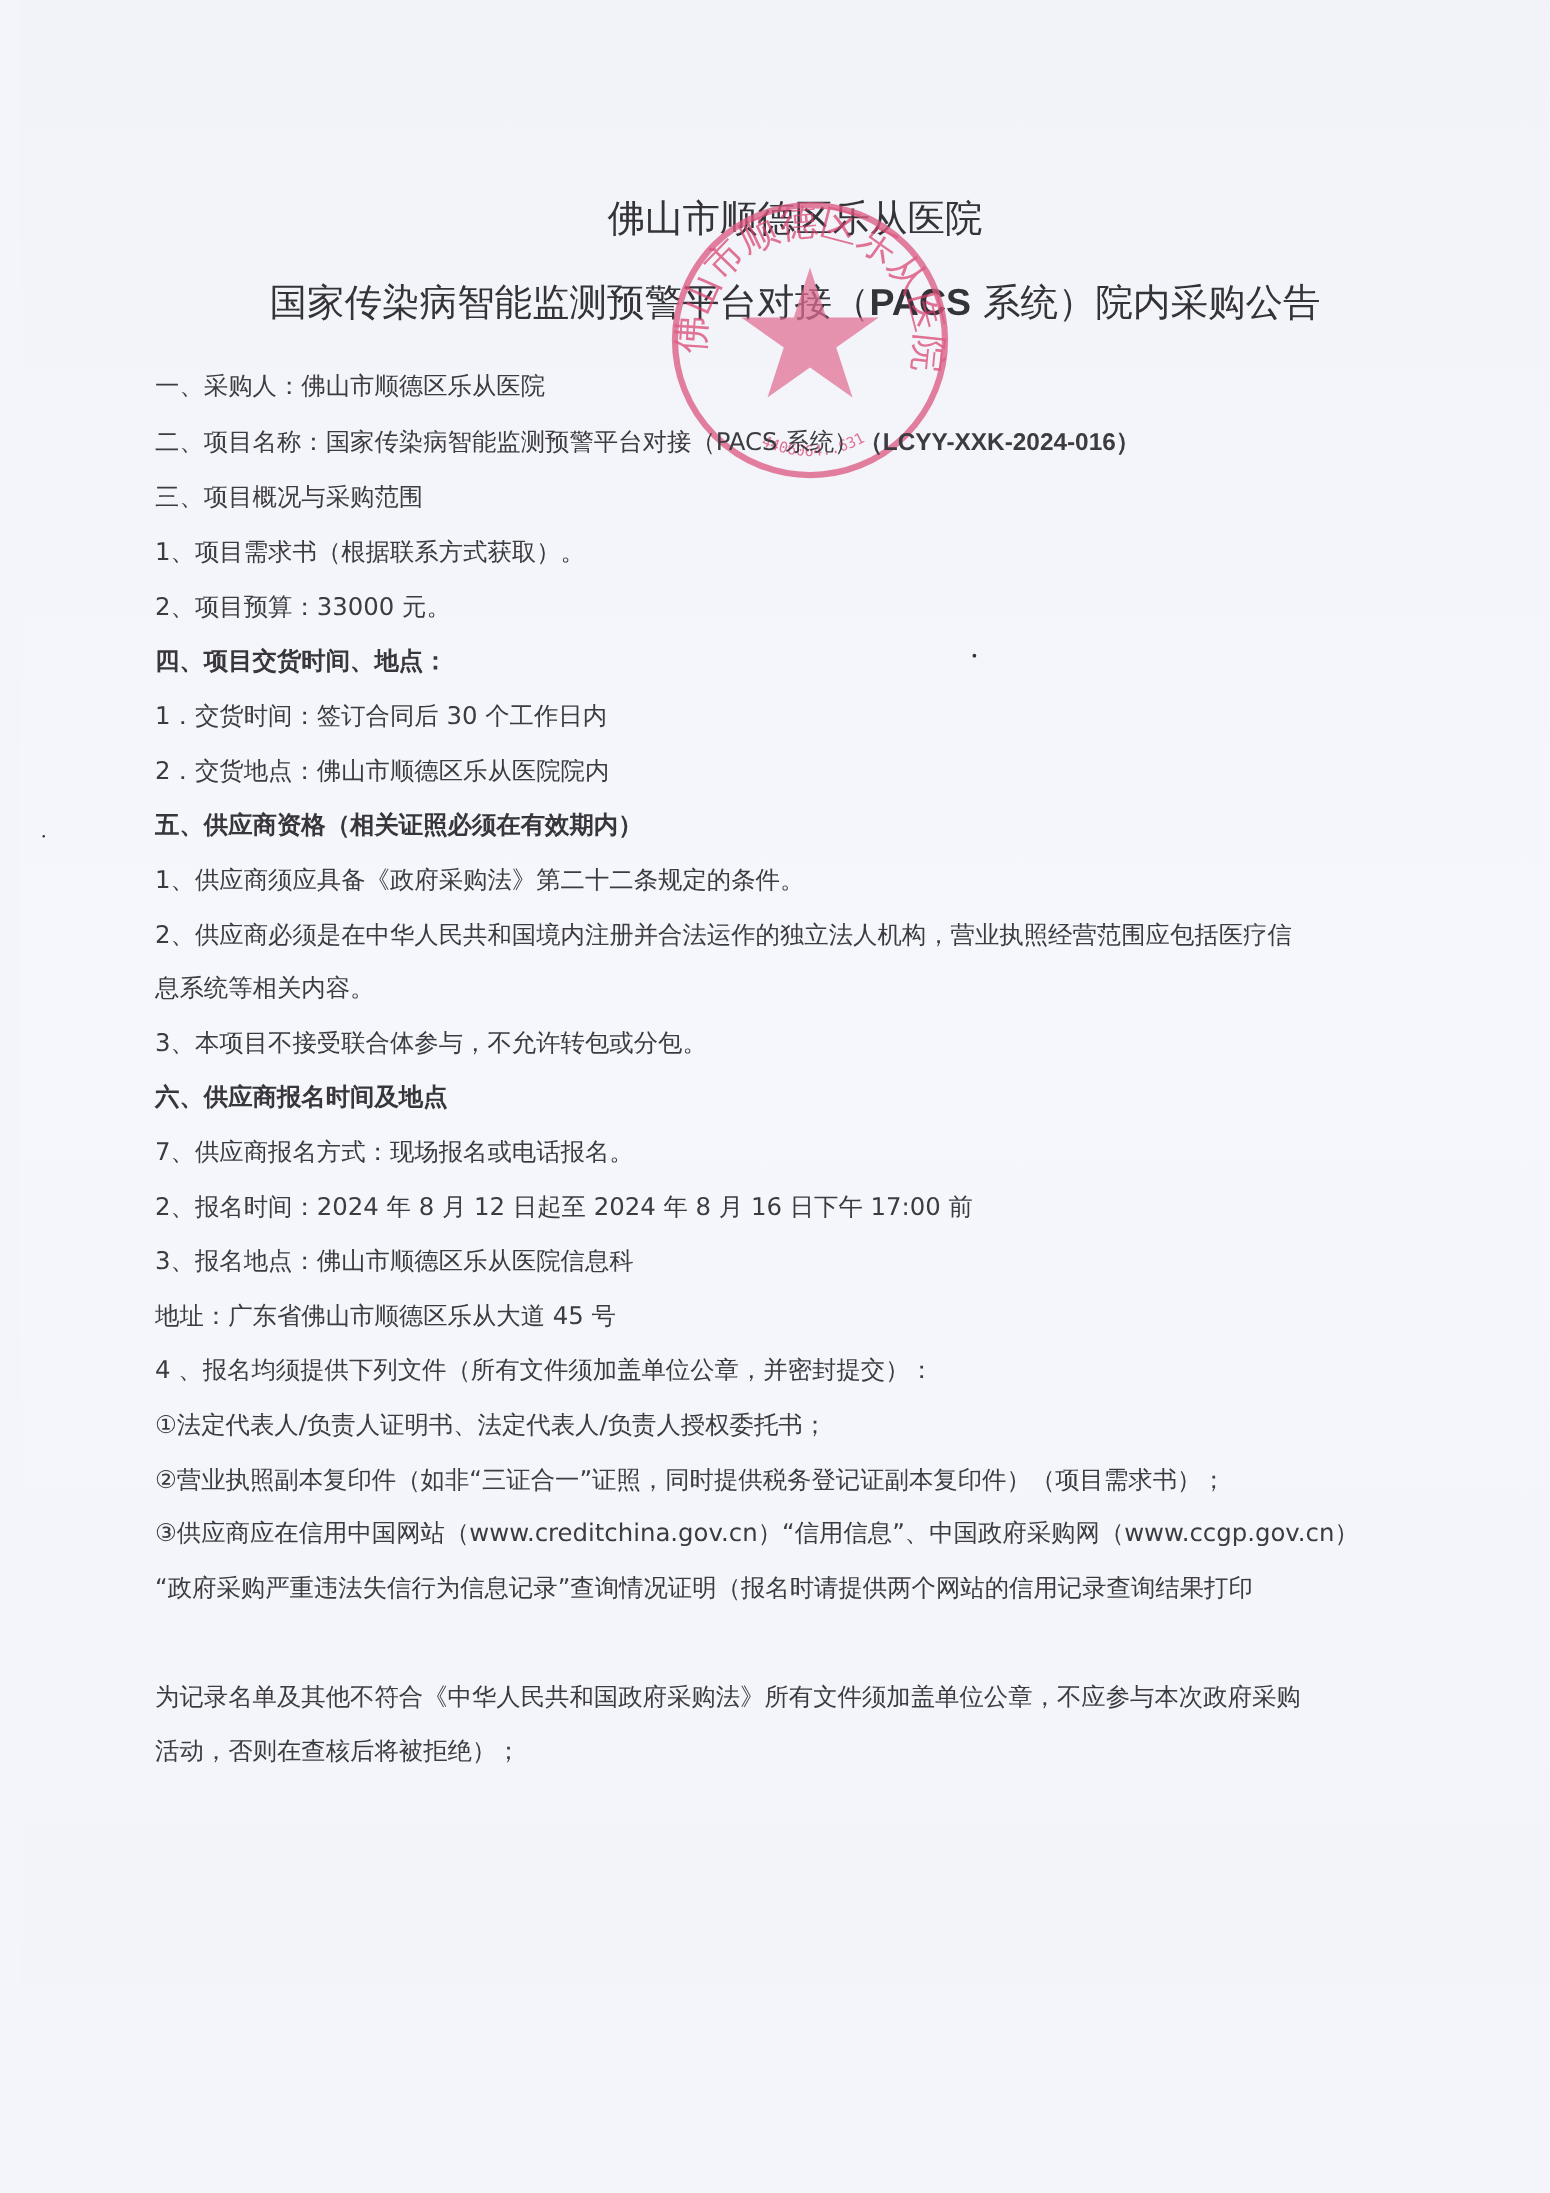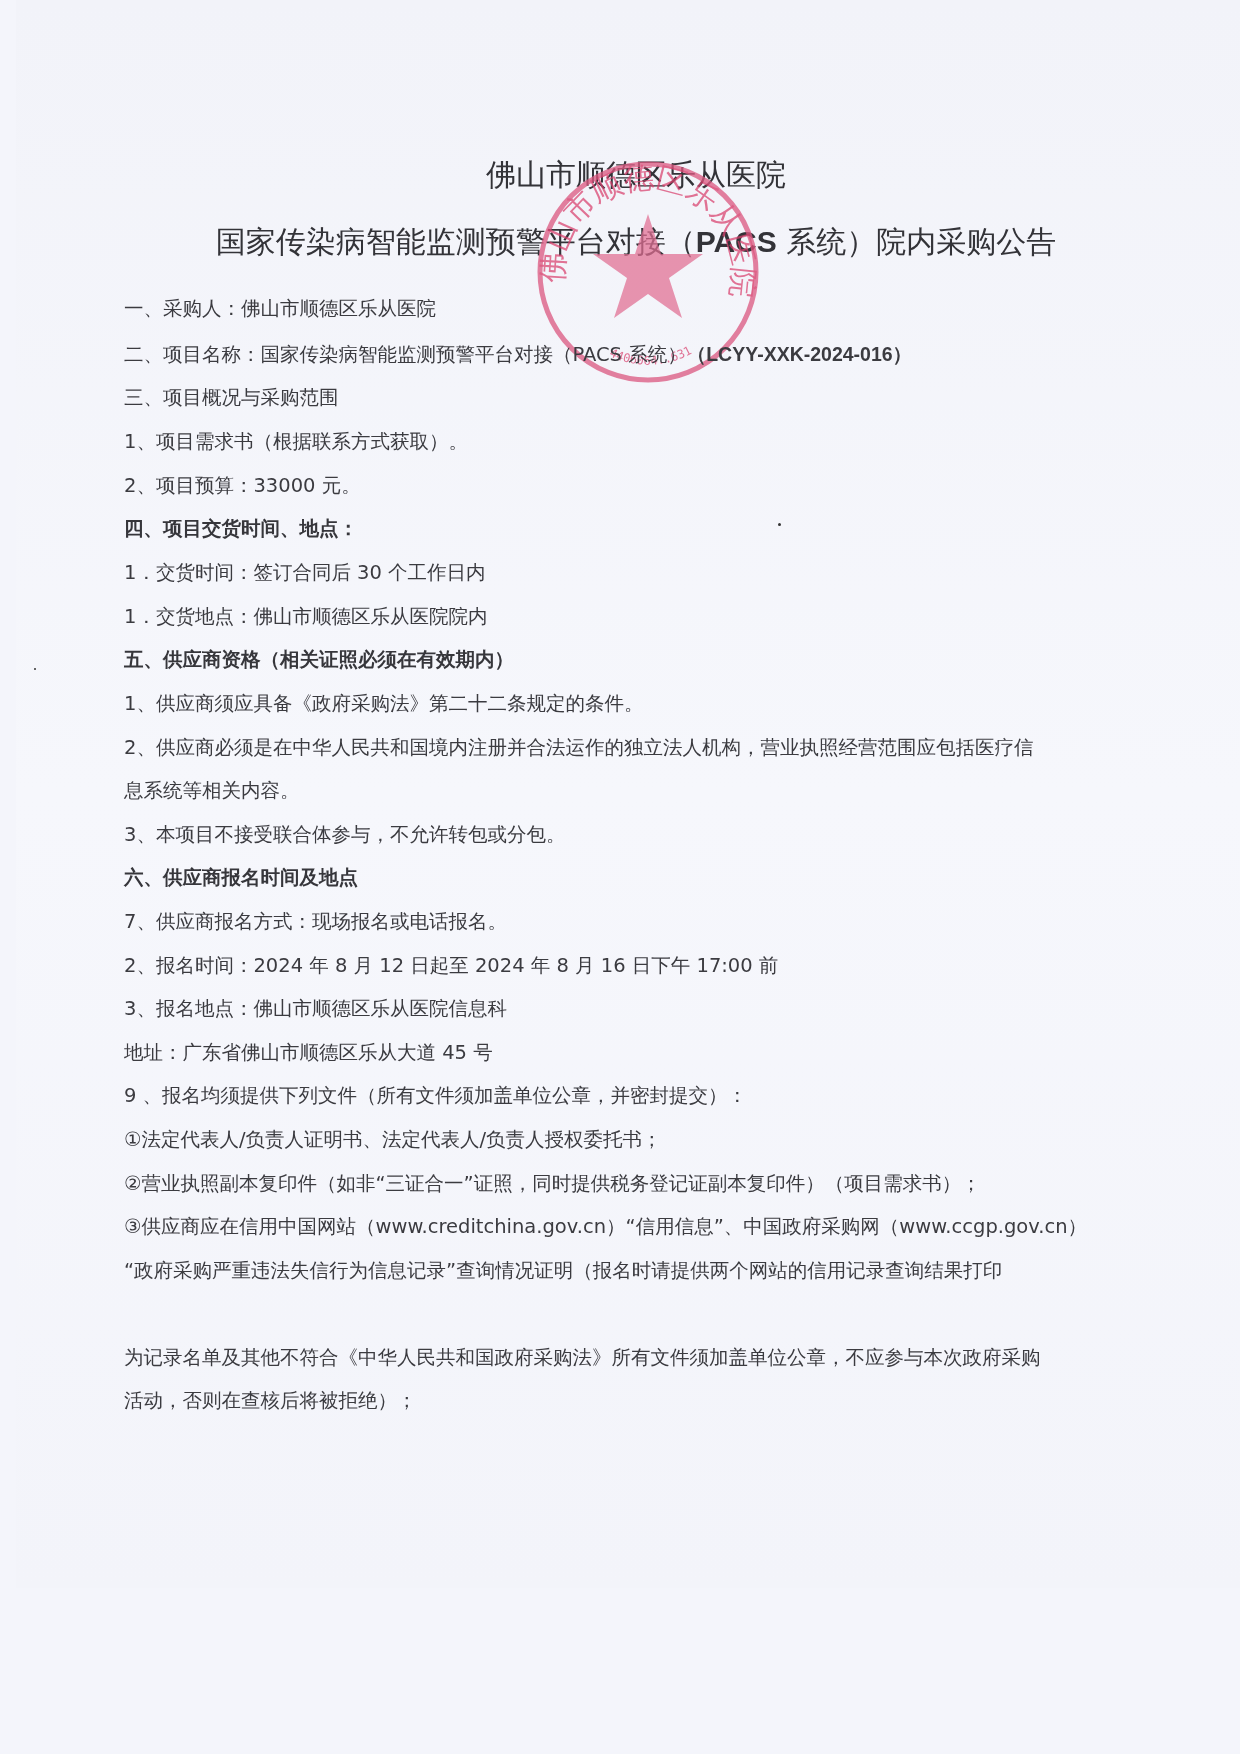--- a/index.html
+++ b/index.html
@@ -94,32 +94,32 @@
     </text>
   </svg>
 
   <div class="line" style="top:296px">一、采购人：佛山市顺德区乐从医院</div>
   <div class="line" style="top:341px"><span>二、项目名称：国家传染病智能监测预警平台对接（PACS 系统）</span><span class="en-bold">（LCYY-XXK-2024-016）</span></div>
   <div class="line" style="top:385px">三、项目概况与采购范围</div>
   <div class="line" style="top:429px">1、项目需求书（根据联系方式获取）。</div>
   <div class="line" style="top:473px">2、项目预算：33000 元。</div>
   <div class="line heading" style="top:516px">四、项目交货时间、地点：</div>
   <div class="line" style="top:560px">1．交货时间：签订合同后 30 个工作日内</div>
-  <div class="line" style="top:604px">1．交货地点：佛山市顺德区乐从医院院内</div>
+  <div class="line" style="top:604px">2．交货地点：佛山市顺德区乐从医院院内</div>
   <div class="line heading" style="top:647px">五、供应商资格（相关证照必须在有效期内）</div>
   <div class="line" style="top:691px">1、供应商须应具备《政府采购法》第二十二条规定的条件。</div>
   <div class="line" style="top:735px">2、供应商必须是在中华人民共和国境内注册并合法运作的独立法人机构，营业执照经营范围应包括医疗信</div>
   <div class="line" style="top:778px">息系统等相关内容。</div>
   <div class="line" style="top:822px">3、本项目不接受联合体参与，不允许转包或分包。</div>
   <div class="line heading" style="top:865px">六、供应商报名时间及地点</div>
   <div class="line" style="top:909px">7、供应商报名方式：现场报名或电话报名。</div>
   <div class="line" style="top:953px">2、报名时间：2024 年 8 月 12 日起至 2024 年 8 月 16 日下午 17:00 前</div>
   <div class="line" style="top:996px">3、报名地点：佛山市顺德区乐从医院信息科</div>
   <div class="line" style="top:1040px">地址：广东省佛山市顺德区乐从大道 45 号</div>
-  <div class="line" style="top:1083px">9 、报名均须提供下列文件（所有文件须加盖单位公章，并密封提交）：</div>
+  <div class="line" style="top:1083px">4 、报名均须提供下列文件（所有文件须加盖单位公章，并密封提交）：</div>
   <div class="line" style="top:1127px">①法定代表人/负责人证明书、法定代表人/负责人授权委托书；</div>
   <div class="line" style="top:1171px">②营业执照副本复印件（如非“三证合一”证照，同时提供税务登记证副本复印件）（项目需求书）；</div>
   <div class="line" style="top:1214px">③供应商应在信用中国网站（www.creditchina.gov.cn）“信用信息”、中国政府采购网（www.ccgp.gov.cn）</div>
   <div class="line" style="top:1258px">“政府采购严重违法失信行为信息记录”查询情况证明（报名时请提供两个网站的信用记录查询结果打印</div>
   <div class="line" style="top:1345px">为记录名单及其他不符合《中华人民共和国政府采购法》所有文件须加盖单位公章，不应参与本次政府采购</div>
   <div class="line" style="top:1388px">活动，否则在查核后将被拒绝）；</div>
 
   <div class="speck" style="left:762px; top:523px"></div>
   <div class="speck" style="left:18px; top:668px; width:2px; height:2px"></div>
 </div>

